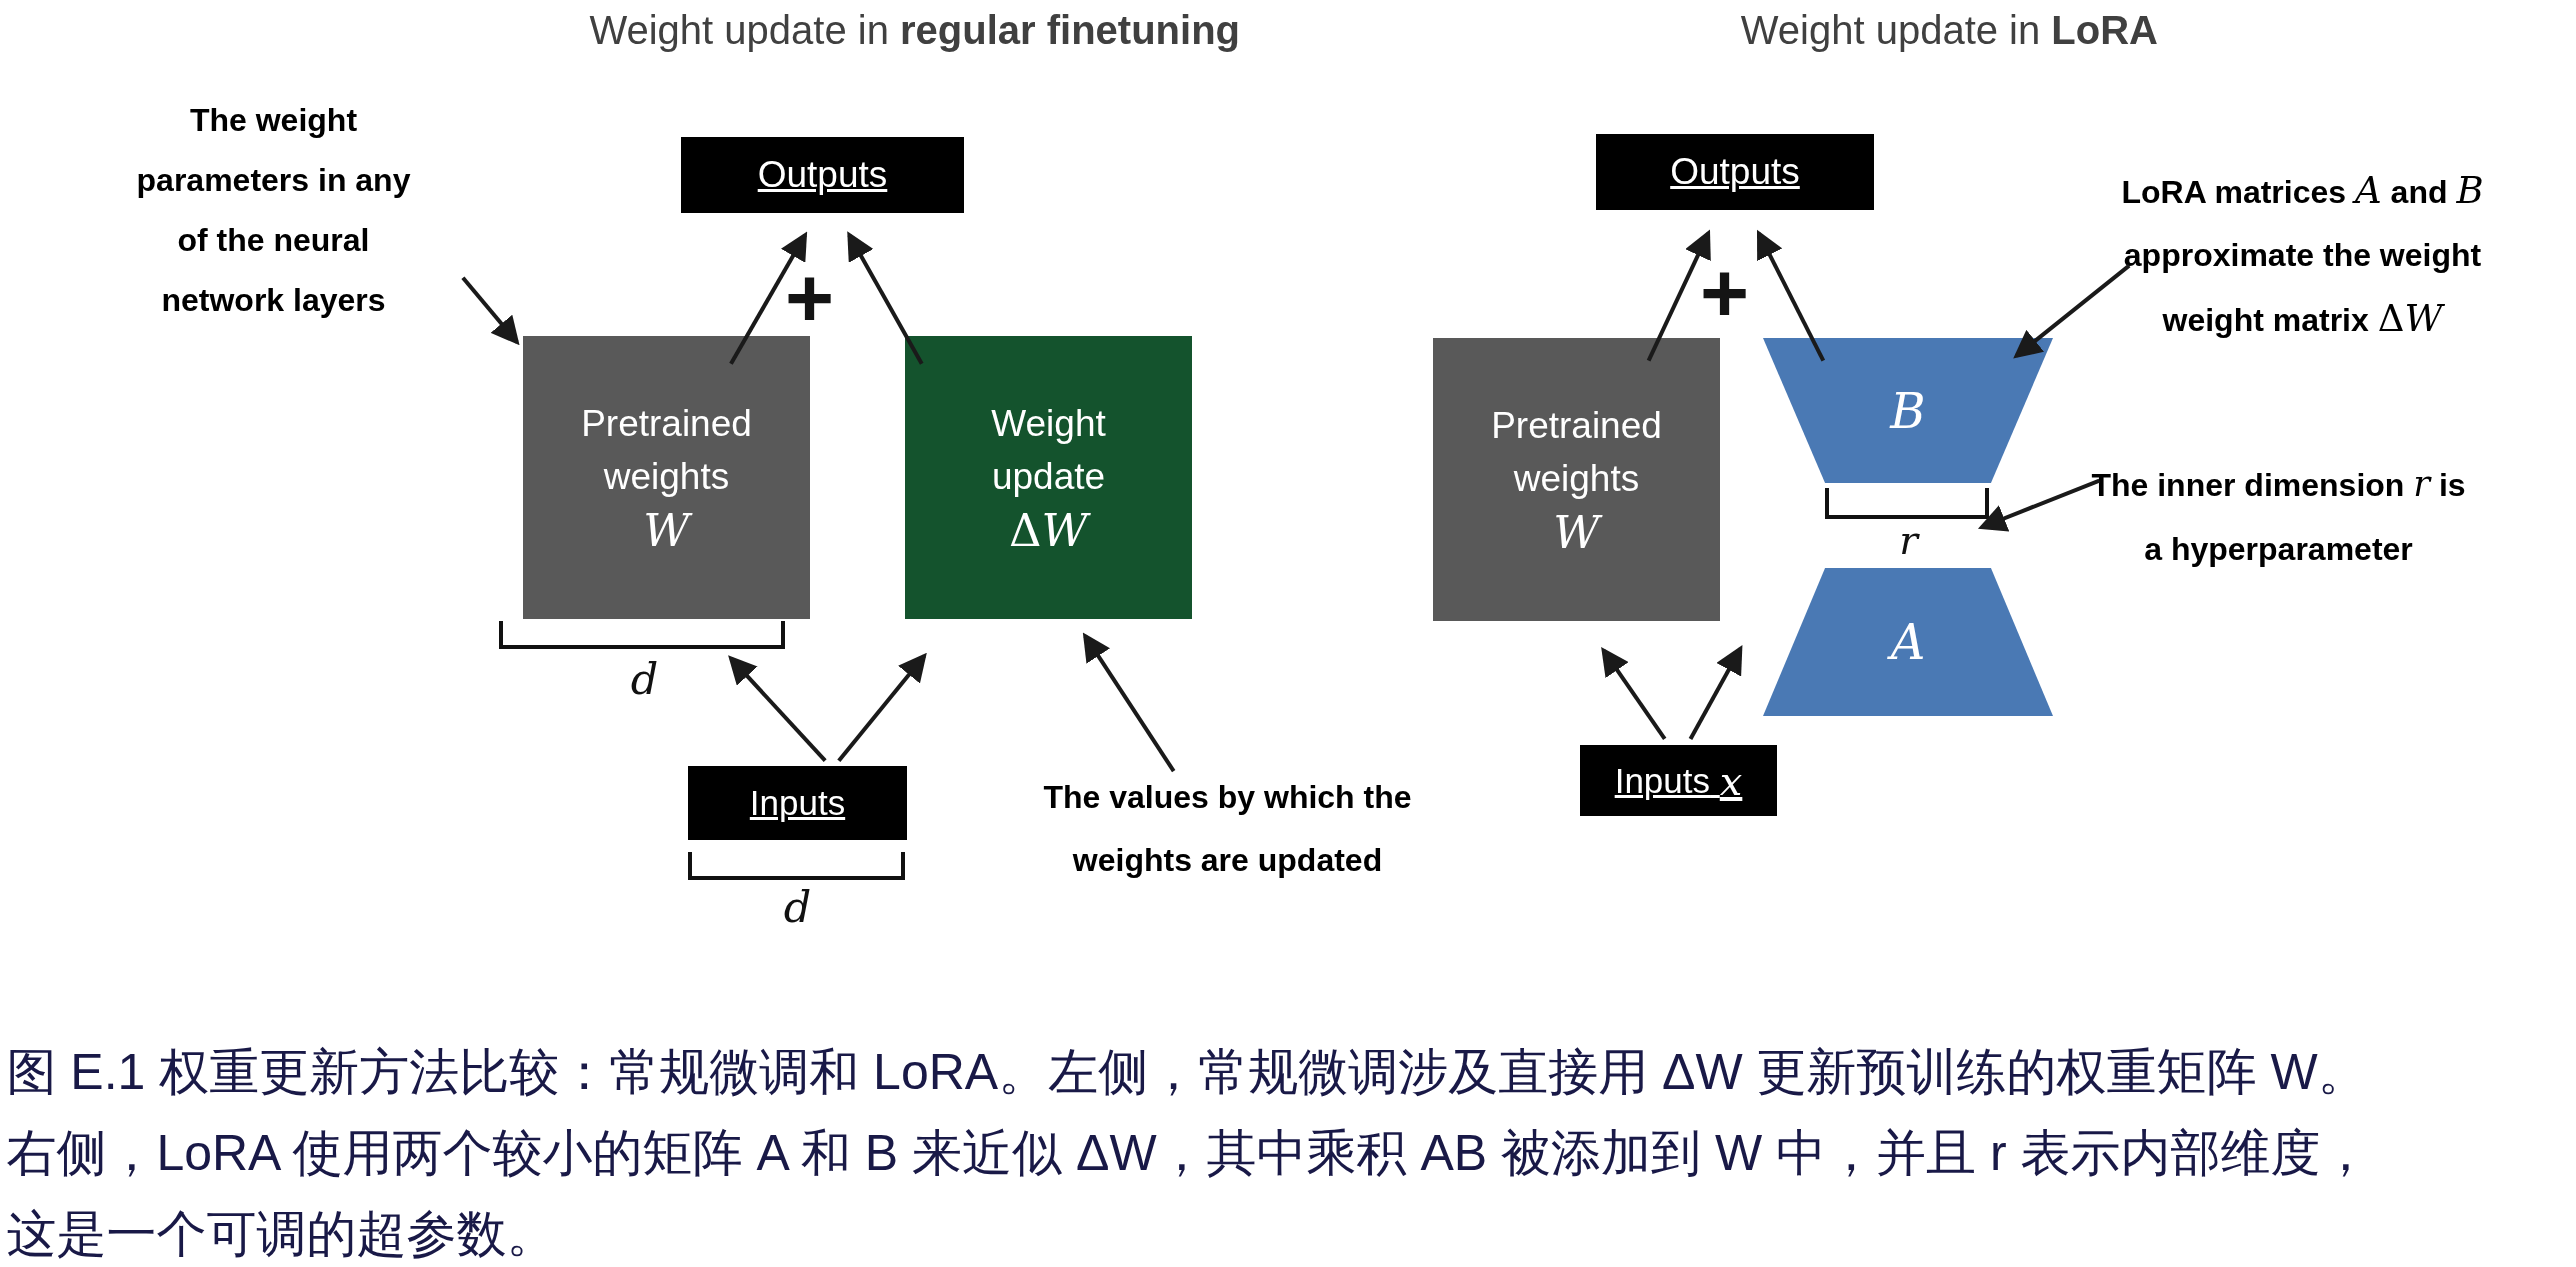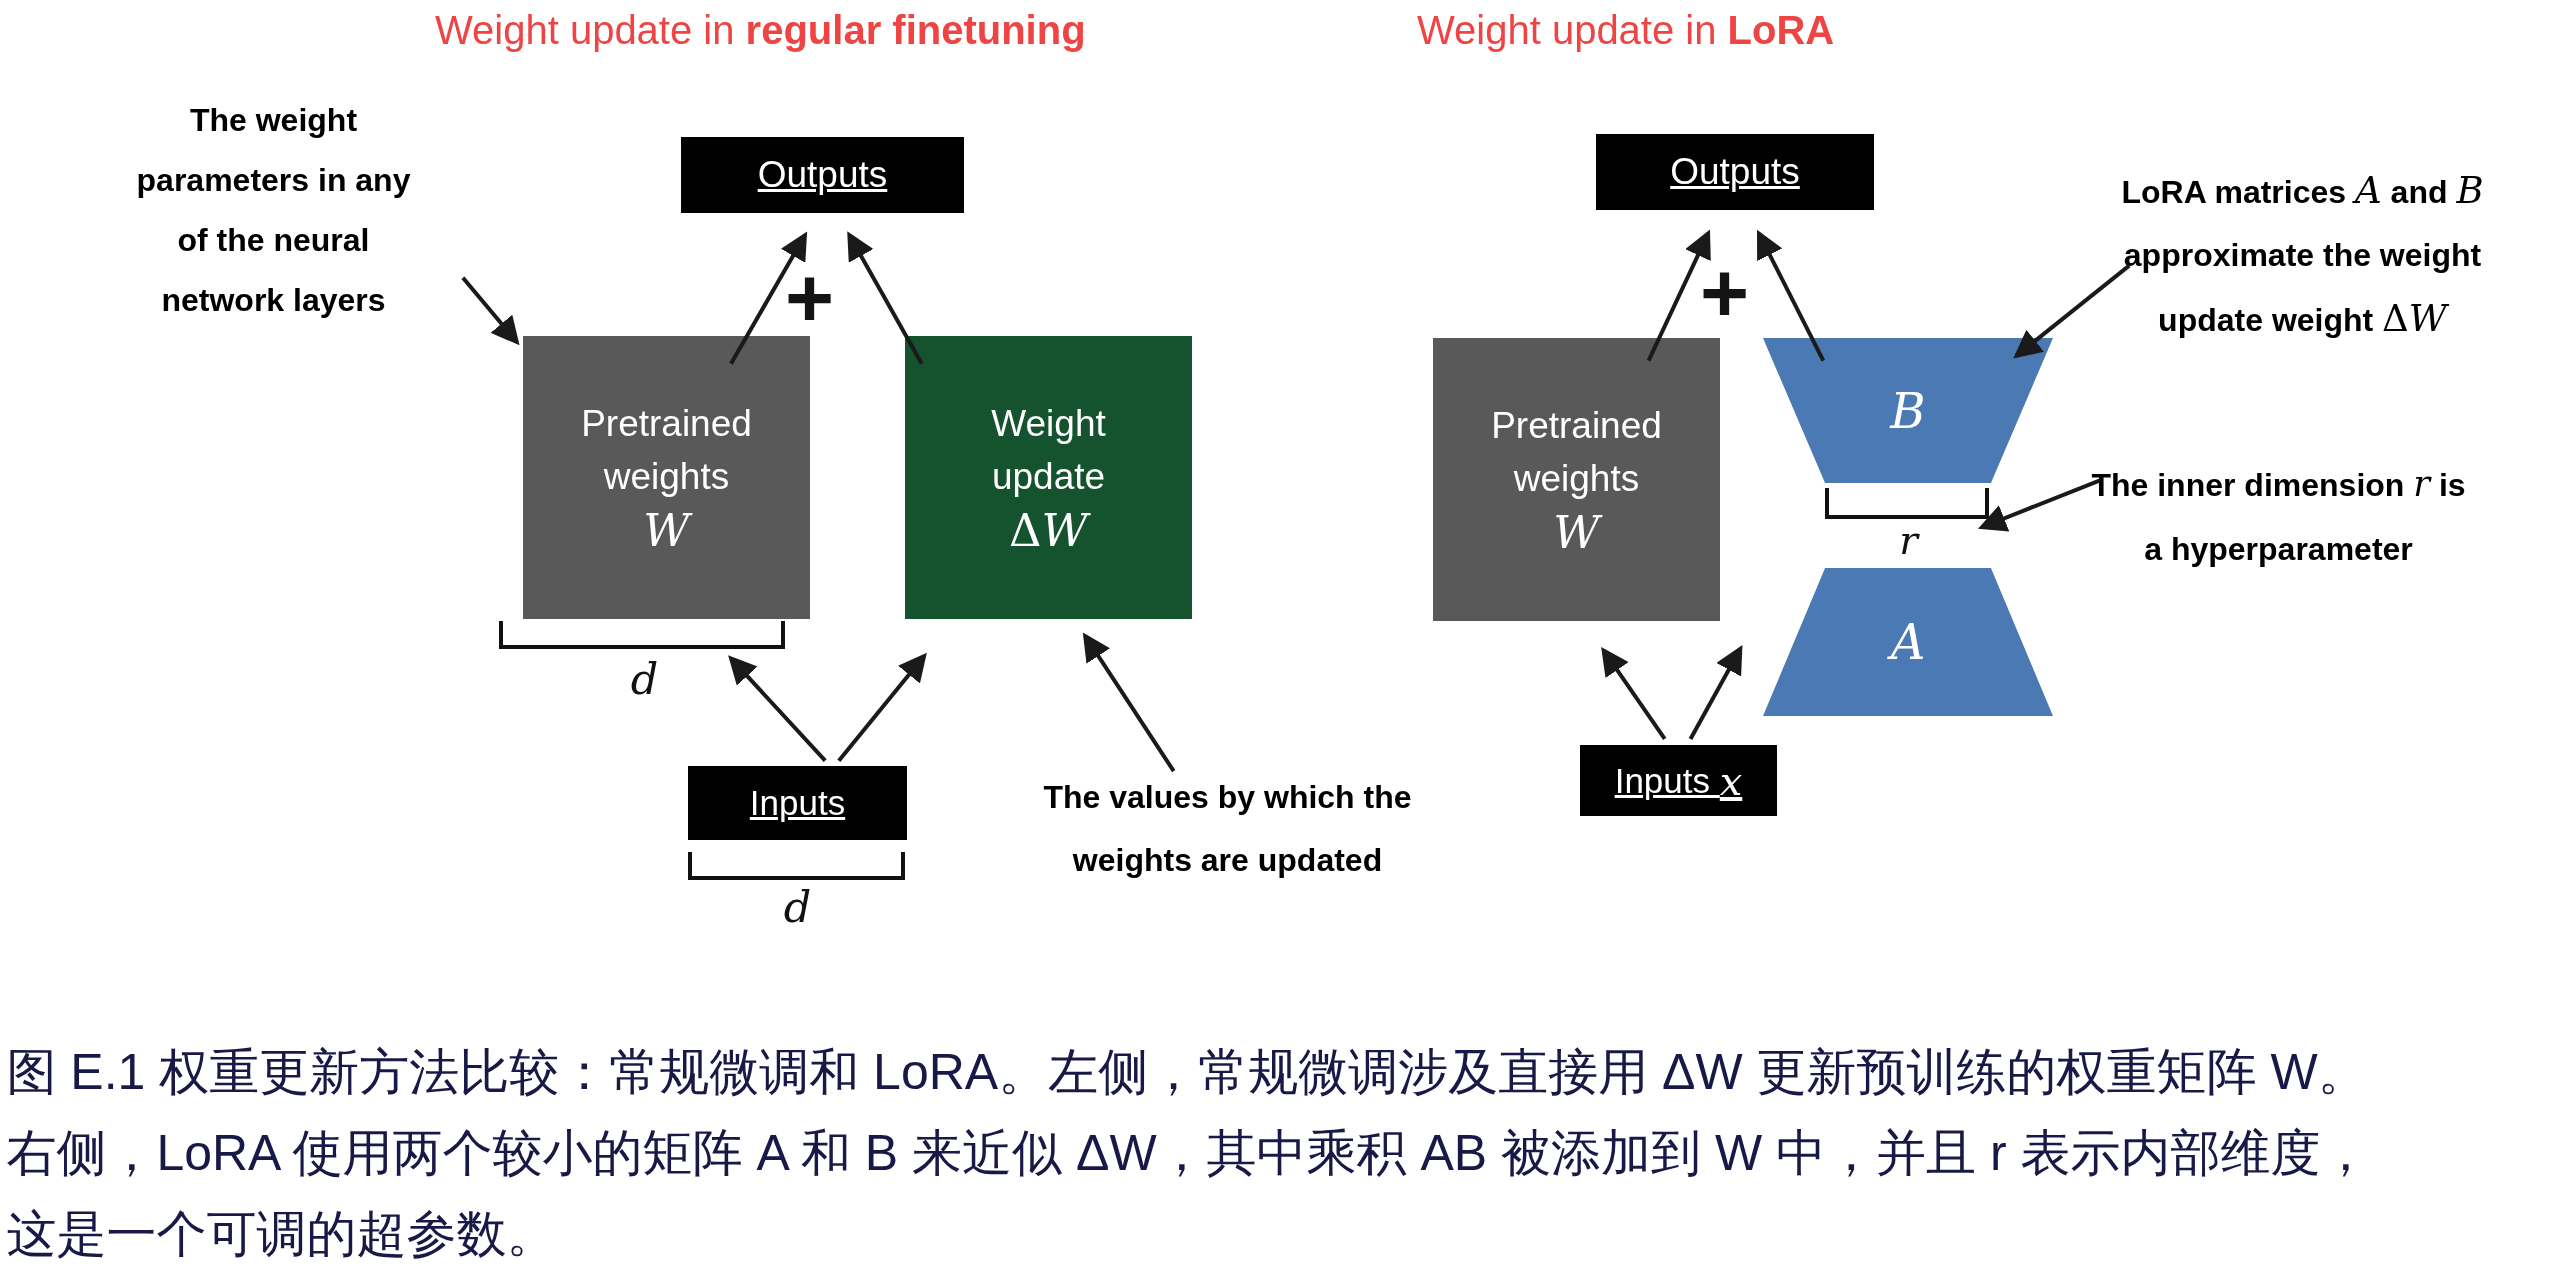--- a/index.html
+++ b/index.html
@@ -1,18 +1,18 @@
 <!DOCTYPE html>
 <html style="font-size:13px"><head>
 <meta charset="utf-8">
 <style>
   html,body{margin:0;padding:0;background:#ffffff;}
   .canvas{position:relative;width:2576px;height:1267px;background:#ffffff;overflow:hidden;
           font-family:"Liberation Sans", sans-serif;color:#151515;}
-  .title{position:absolute;font-size:40px;text-align:left;color:#ef4444;white-space:nowrap;}
+  .title{position:absolute;font-size:40px;text-align:right;color:#404040;white-space:nowrap;}
   .title b{font-weight:bold;}
   .annot{position:absolute;font-weight:bold;font-size:32px;line-height:60px;text-align:center;color:#000000;}
   .mathit{font-family:"DejaVu Serif", serif;font-style:italic;font-weight:normal;}
   .mathup{font-family:"DejaVu Serif", serif;font-style:normal;font-weight:normal;}
   .blackbox{position:absolute;background:#000000;color:#ffffff;display:flex;align-items:center;justify-content:center;
             font-size:37px;text-decoration:underline;}
   .bigbox{position:absolute;display:flex;flex-direction:column;align-items:center;justify-content:center;
           color:#ffffff;font-size:37px;line-height:53px;text-align:center;margin-left:24px;}
   .graybox{background:#595959;}
   .bluebox{background:#14532d;}
@@ -92,21 +92,21 @@
   <div class="dimlabel" style="left:1860px;top:518px;width:97px;font-size:39px;">r</div>
   <div class="trap trap-a" style="left:1763px;top:568px;width:290px;height:148px;">
       <span class="mathit" style="font-size:48px;">A</span>
     </div>
 
   <div class="blackbox" style="left:1580px;top:745px;width:197px;height:71px;font-size:35px;"><span>Inputs </span>&nbsp;<span class="mathit" style="font-size:40px;">x</span></div>
 
   <div class="annot" style="left:2077px;top:159px;width:451px;line-height:63px;">
     <div><span>LoRA matrices </span><span class="mathit" style="font-size:37px;">A</span><span> and </span><span class="mathit" style="font-size:37px;">B</span></div>
     <div>approximate the weight</div>
-    <div><span>update weight </span><span class="mathup" style="font-size:37px;">Δ</span><span class="mathit" style="font-size:37px;">W</span></div>
+    <div><span>weight matrix </span><span class="mathup" style="font-size:37px;">Δ</span><span class="mathit" style="font-size:37px;">W</span></div>
   </div>
 
   <div class="annot" style="left:2061px;top:452px;width:435px;line-height:64px;">
     <div><span>The inner dimension </span><span class="mathit" style="font-size:35px;">r</span><span> is</span></div>
     <div>a hyperparameter</div>
   </div>
 
   <svg class="arrows" width="2576" height="1267" viewBox="0 0 3200 1574">
     <defs>
       <marker id="ah" viewBox="0 0 10 10" refX="8.5" refY="5" markerWidth="7" markerHeight="7" orient="auto-start-reverse">

